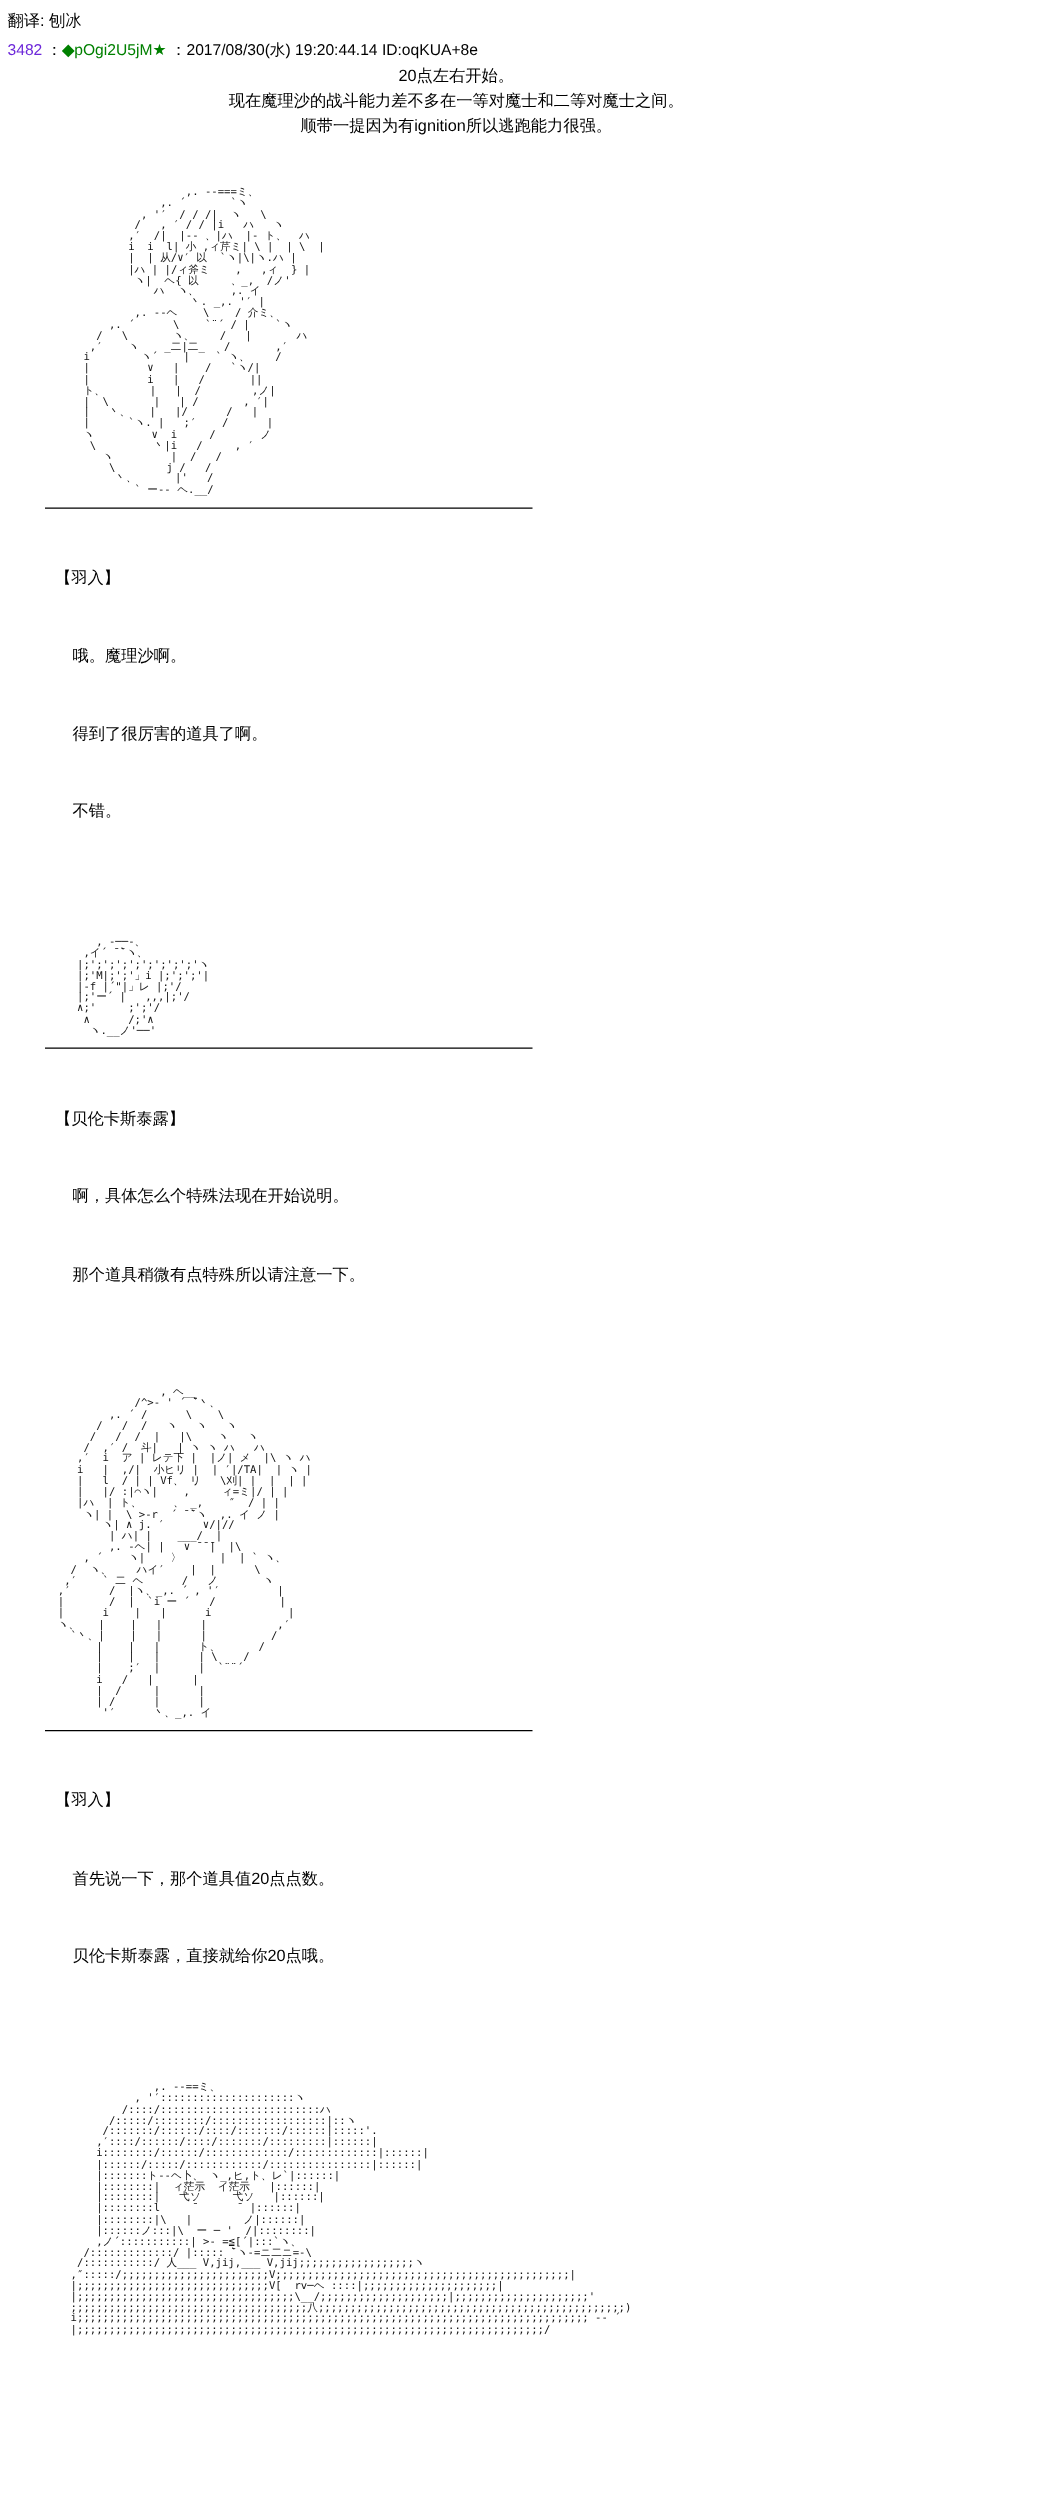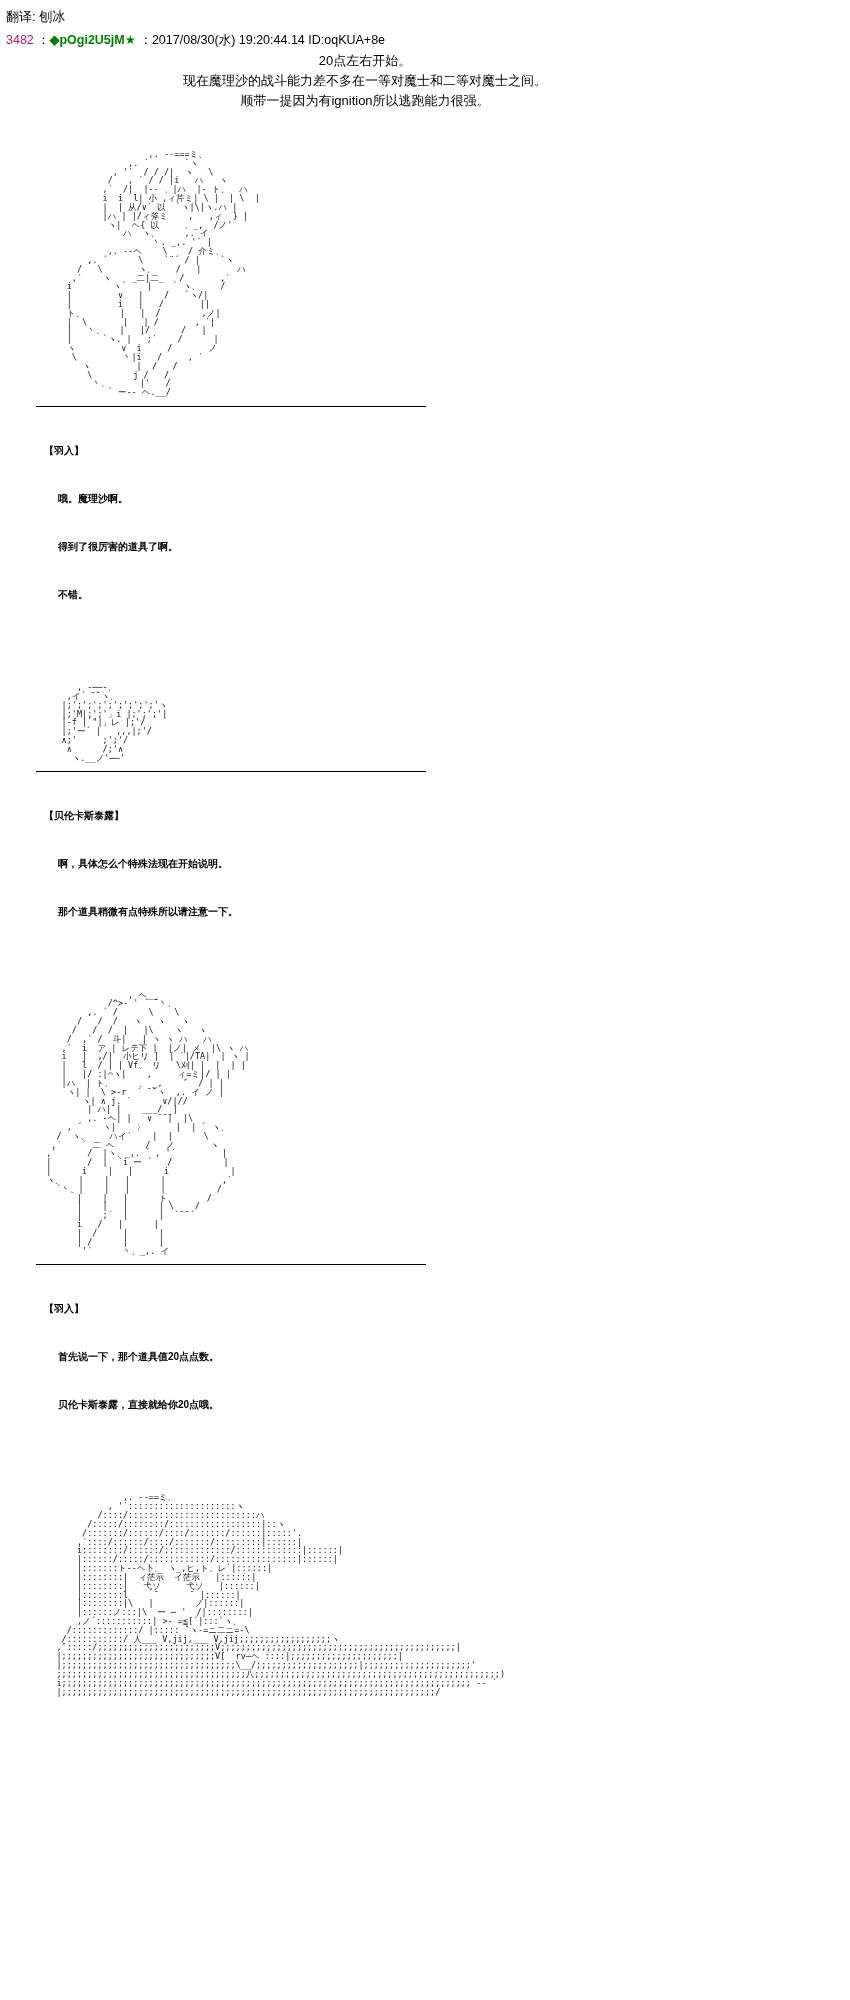--- a/index.html
+++ b/index.html
@@ -24,24 +24,24 @@
   }
   .post{
     padding:0 0 0 6px;
   }
   .post-header{
     font-size:12.5px;
     white-space:nowrap;
     padding:4px 0 2px 0;
     color:#000;
   }
-  .post-num{color:#be185d;}
+  .post-num{color:#6d28d9;}
   .colon{color:#000;}
   .diamond{color:#008000;font-weight:bold;}
-  .name{color:#008000;font-weight:bold;}
+  .name{color:#008000;font-weight:normal;}
   .star{color:#008000;}
   .meta{color:#000;}
   .body-text{
     font-size:13px;
     line-height:1.55;
     padding-left:26px;
     white-space:pre-wrap;
     text-align:center;
   }
   .body-text.nopad{padding-left:6px;}
@@ -54,25 +54,24 @@
     letter-spacing:0px;
   }
   .aa-wrap{padding-left:30px;}
   .hr{
     border:0;
     border-top:1px solid #000;
     margin:6px 0 4px 30px;
     width:390px;
   }
   .dialog{
-    font-size:10px;
+    font-size:13px;
     line-height:1.6;
     padding-left:38px;
     white-space:pre-wrap;
-    font-weight:bold;
   }
   .dialog .speaker{padding-left:0;}
   .dialog .line{padding-left:14px;}
   .spacer-30{height:30px;}
   .spacer-40{height:40px;}
 </style>
 </head>
 <body>
 
 <div class="page">

